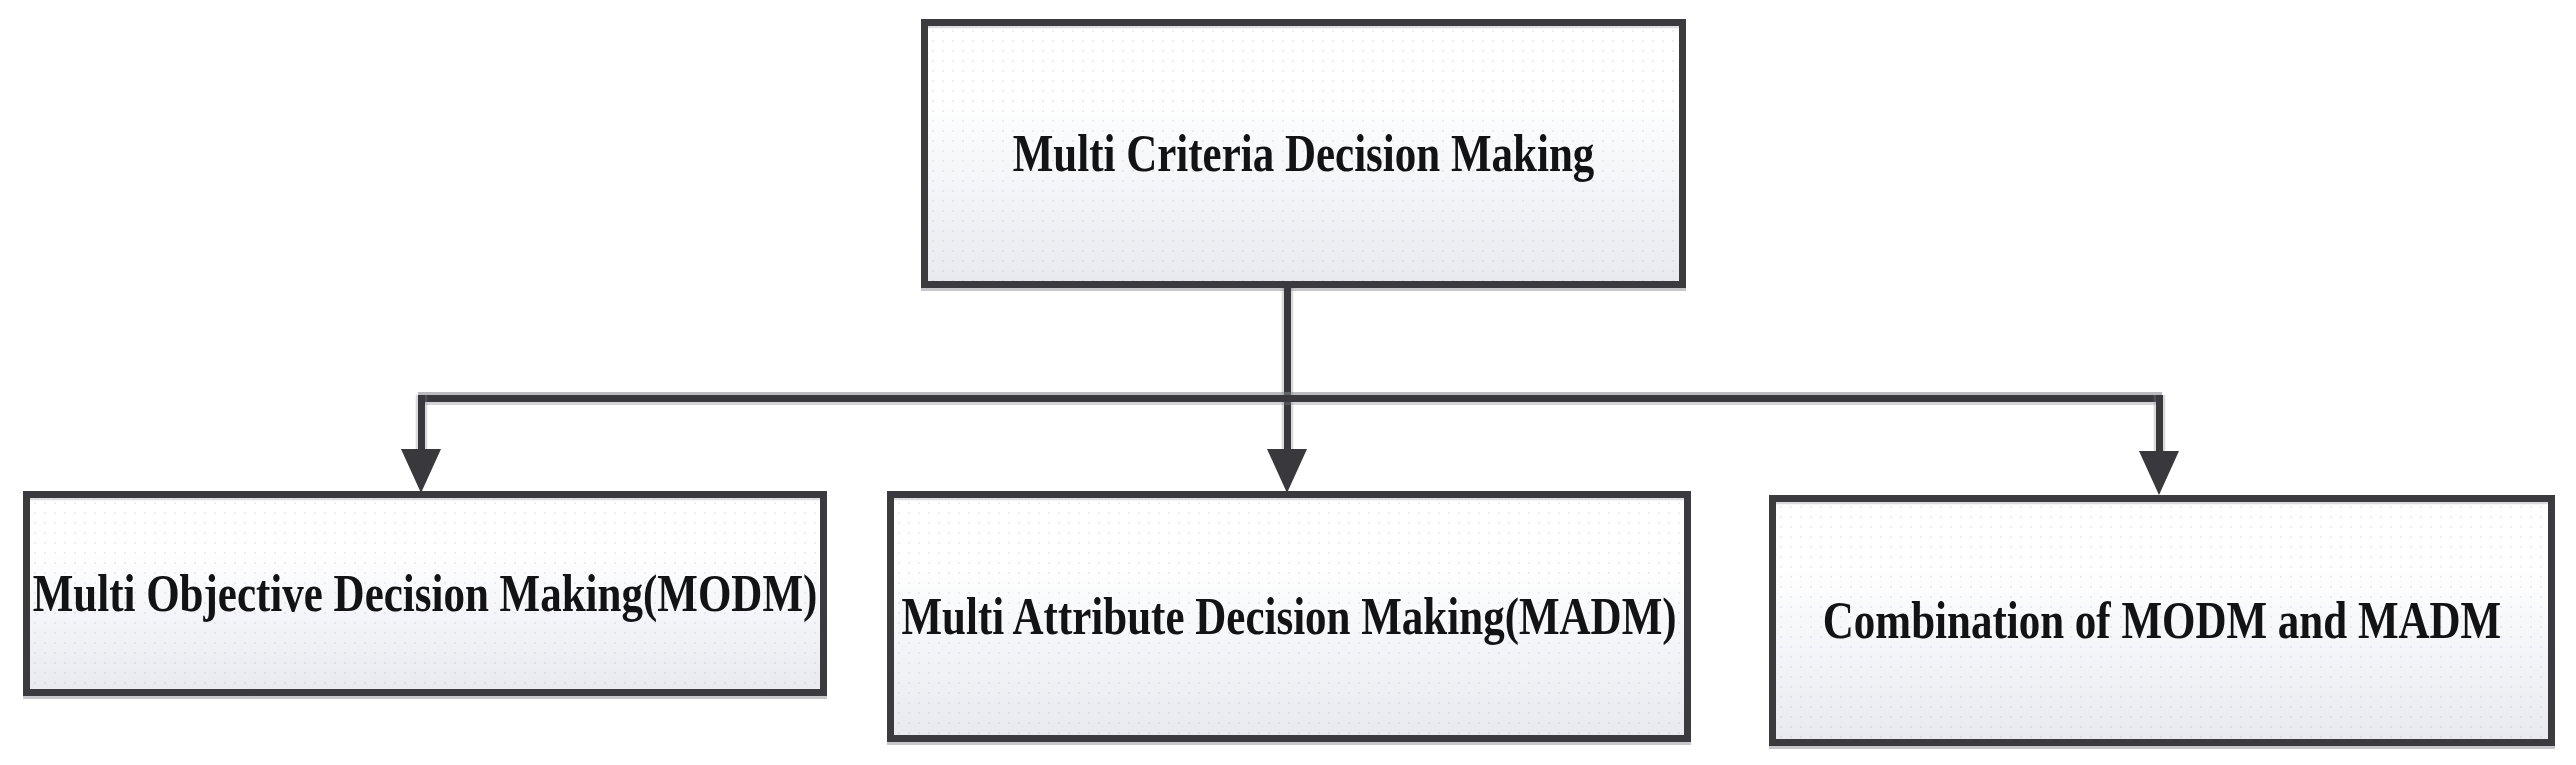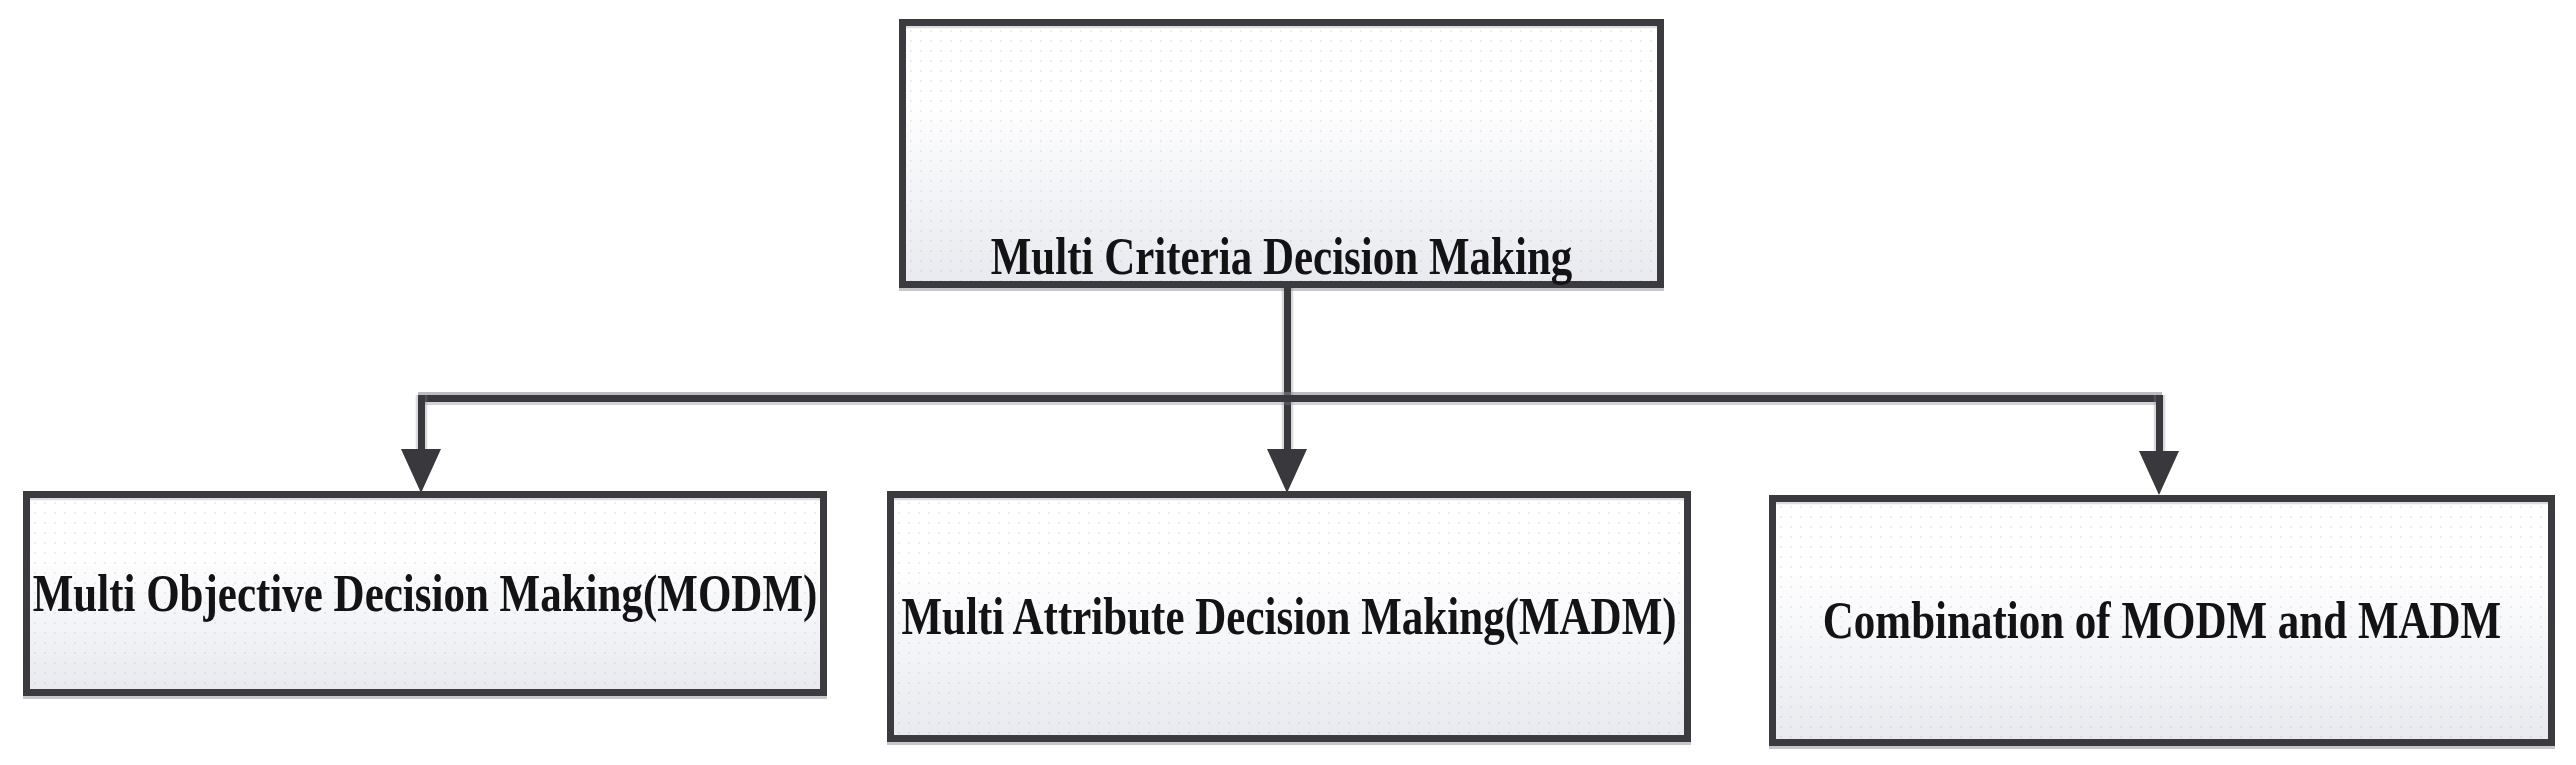--- a/index.html
+++ b/index.html
@@ -57,21 +57,21 @@
     border-left: 20px solid transparent;
     border-right: 20px solid transparent;
     border-top: 44px solid #38383d;
   }
 </style>
 </head>
 <body>
 
 <div class="canvas">
 
-  <div class="node" style="left:899px; top:19px; width:765px; height:269px;align-items:flex-end;">
+  <div class="node" style="left:921px; top:19px; width:765px; height:269px;">
     <span class="label">Multi Criteria Decision Making</span>
   </div>
 
   <div class="line v" style="left:1284px; top:288px; height:165px;"></div>
 
   <div class="line h" style="left:418px; top:395px; width:1744px;"></div>
 
   <div class="line v" style="left:418px; top:395px; height:61px;"></div>
 
   <div class="line v" style="left:2156px; top:395px; height:61px;"></div>

